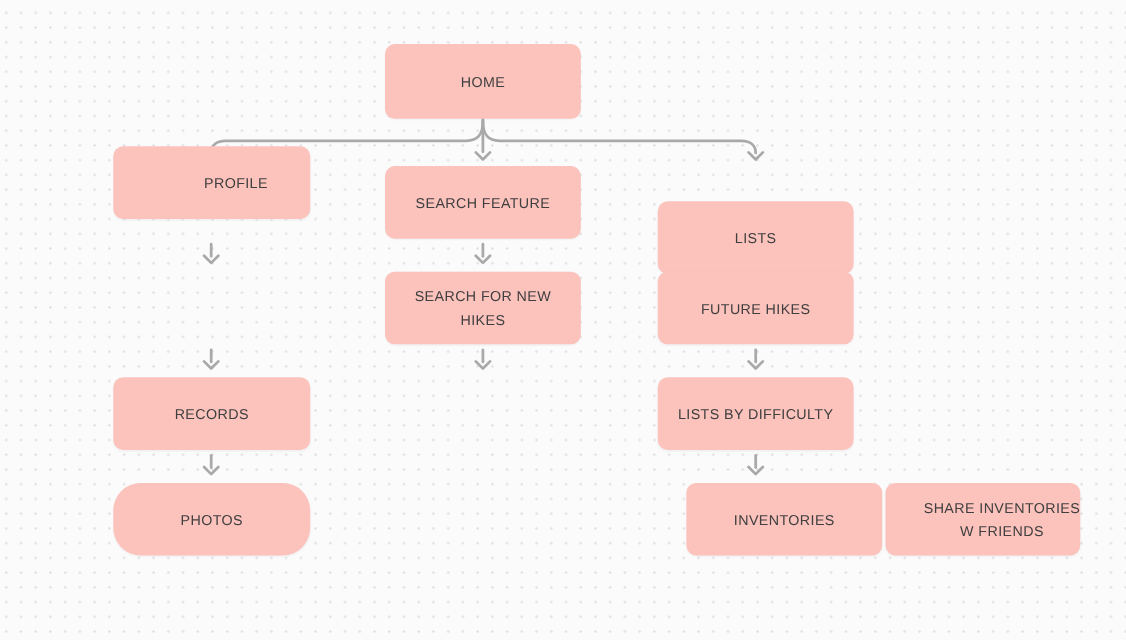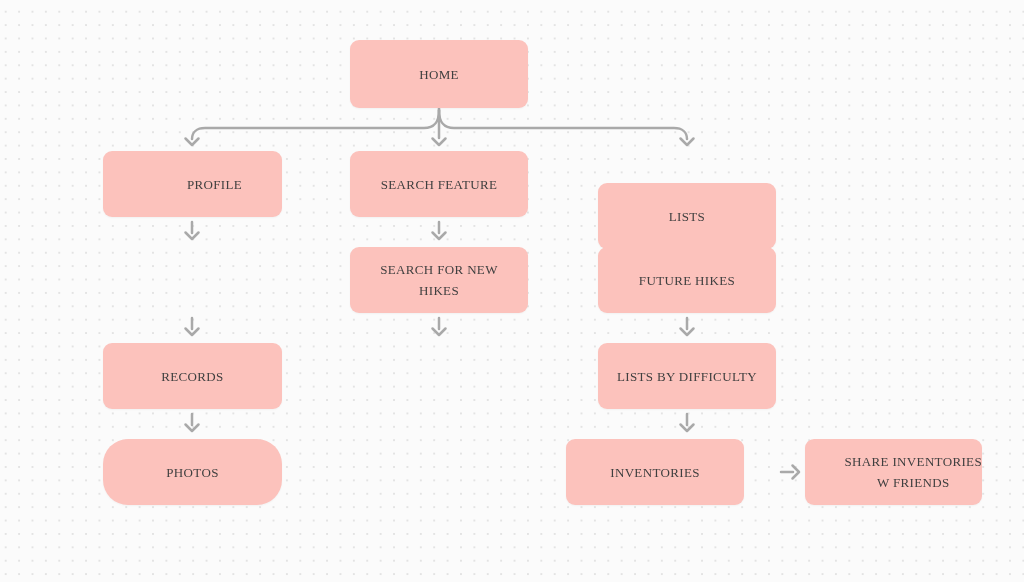--- a/index.html
+++ b/index.html
@@ -7,21 +7,21 @@
 
   .canvas {
     position: relative;
     width: 1024px;
     height: 582px;
     background-color: #fbfbfb;
     background-image: radial-gradient(circle, #e3e3e3 1.1px, rgba(0,0,0,0) 1.3px);
     background-size: 13.4px 13.4px;
     background-position: -1px 5px;
     overflow: hidden;
-    font-family: Liberation Serif, serif;
+    font-family: Liberation Sans, sans-serif;
   }
 
   .connectors {
     position: absolute;
     left: 0; top: 0;
     width: 1024px; height: 582px;
   }
   .connectors path {
     stroke: #a9a9a9;
     stroke-width: 2.5;
@@ -114,21 +114,21 @@
     <g>
       <path d="M781 472 L793 472"></path>
       <path d="M792.5 465.5 L799 472 L792.5 478.5"></path>
     </g>
   </svg>
 
   <div class="node" style="left:350px; top:40px; width:178px; height:68px;">
     <span class="node-label">HOME</span>
   </div>
 
-  <div class="node" style="left:103px; top:151px; width:179px; height:66px;padding-left:44px;">
+  <div class="node" style="left:103px; top:133px; width:179px; height:66px;padding-left:44px;">
     <span class="node-label">PROFILE</span>
   </div>
 
   <div class="node" style="left:350px; top:151px; width:178px; height:66px;">
     <span class="node-label">SEARCH FEATURE</span>
   </div>
 
   <div class="node" style="left:598px; top:151px; width:178px; height:66px;margin-top:32px;">
     <span class="node-label">LISTS</span>
   </div>
@@ -149,21 +149,21 @@
 
 
   <div class="node" style="left:598px; top:343px; width:178px; height:66px;">
     <span class="node-label">LISTS BY DIFFICULTY</span>
   </div>
 
   <div class="node" style="left:103px; top:439px; width:179px; height:66px;border-radius:25px;">
     <span class="node-label">PHOTOS</span>
   </div>
 
-  <div class="node" style="left:566px; top:439px; width:178px; height:66px;">
+  <div class="node" style="left:624px; top:439px; width:178px; height:66px;">
     <span class="node-label">INVENTORIES</span>
   </div>
 
   <div class="node" style="left:805px; top:439px; width:177px; height:66px;justify-content:flex-end;">
     <span class="node-label">SHARE INVENTORIES
 W FRIENDS</span>
   </div>
 
 </div>
 

